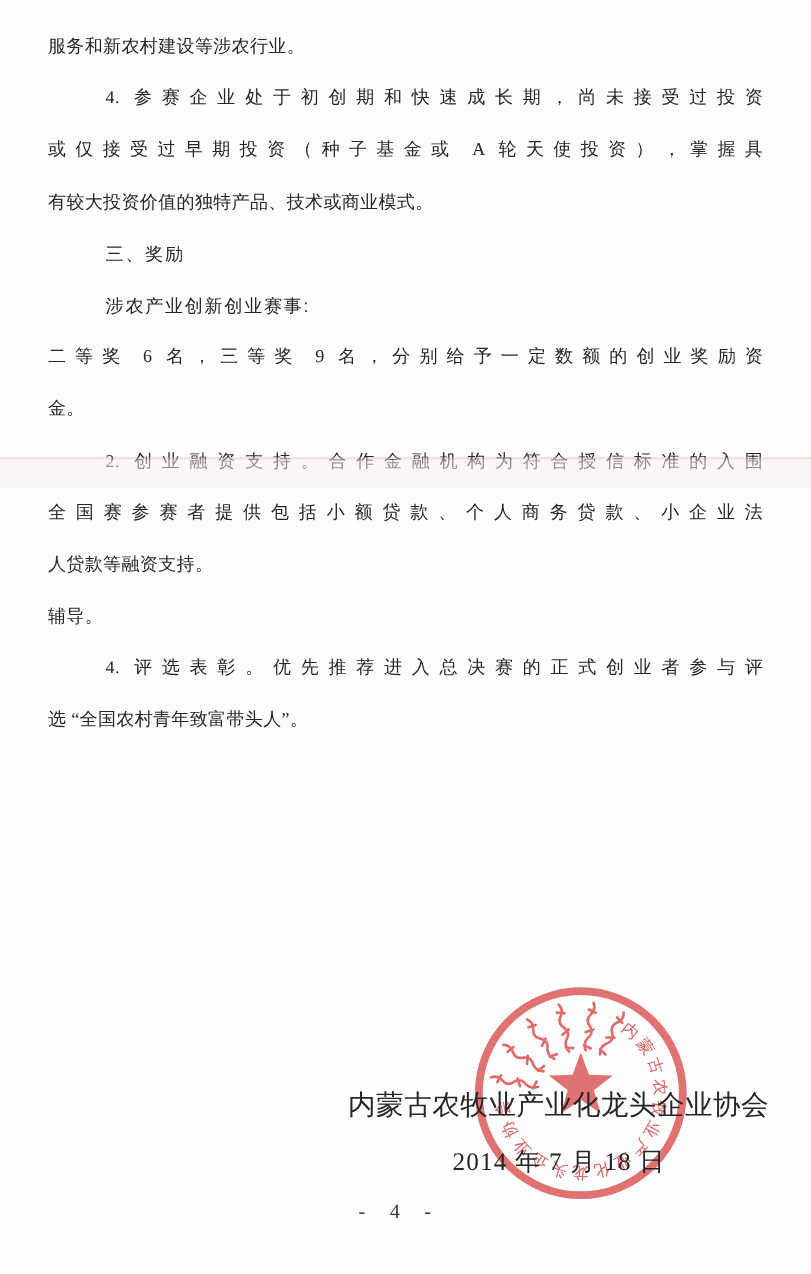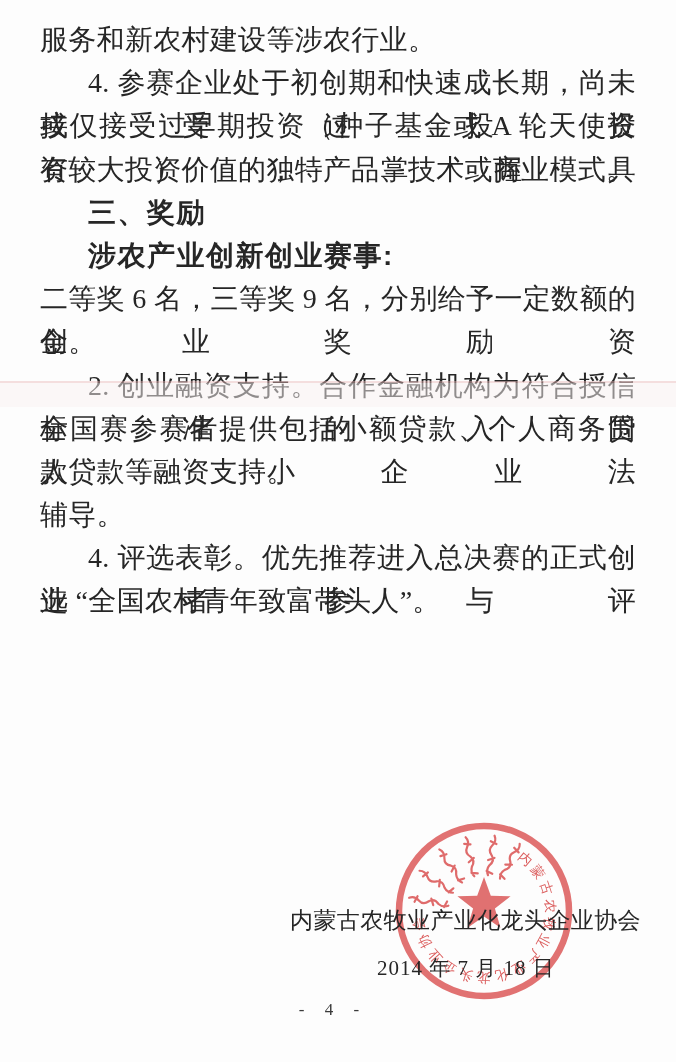--- a/index.html
+++ b/index.html
@@ -13,33 +13,33 @@
   }
   
   .body-text{
     position:absolute;
     left:40px;top:18px;
     width:596px;
   }
   .line{
     height:43.2px;
     line-height:43.2px;
-    font-size:28px;
+    font-size:15px;
     letter-spacing:0.3px;
     white-space:nowrap;
   }
   .line.indent{ text-indent:48px; }
   .line.full{
     white-space:normal;
     text-align:justify;
     text-align-last:justify;
   }
   .line.bold{
     font-family:"Liberation Sans","DejaVu Sans",sans-serif;
-    font-weight:bold;
+    font-weight:normal;
     letter-spacing:1.5px;
   }
   
   .scan-band{
     position:absolute;
     left:0;top:381px;width:676px;height:2px;
     background:rgba(232,185,185,0.45);
   }
   .scan-tint{
     position:absolute;

